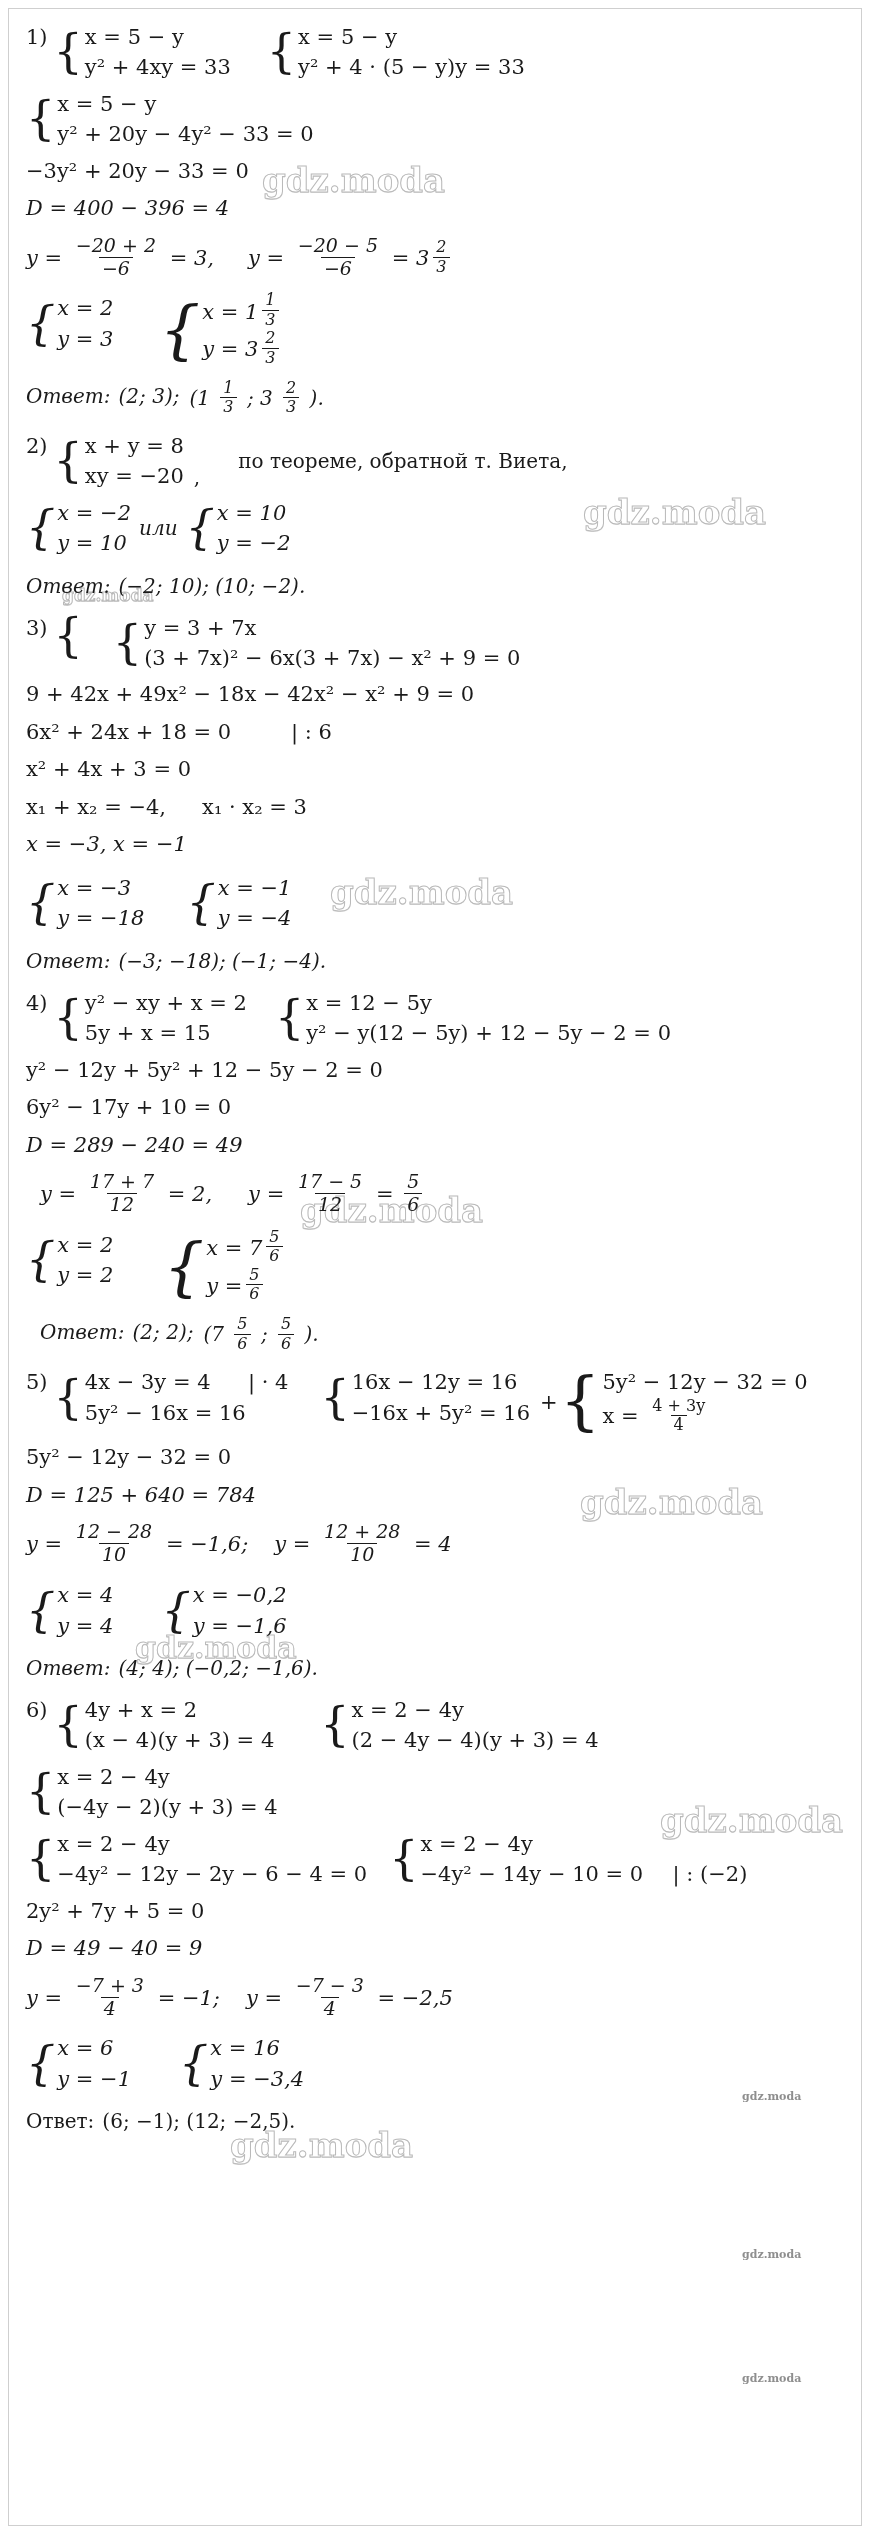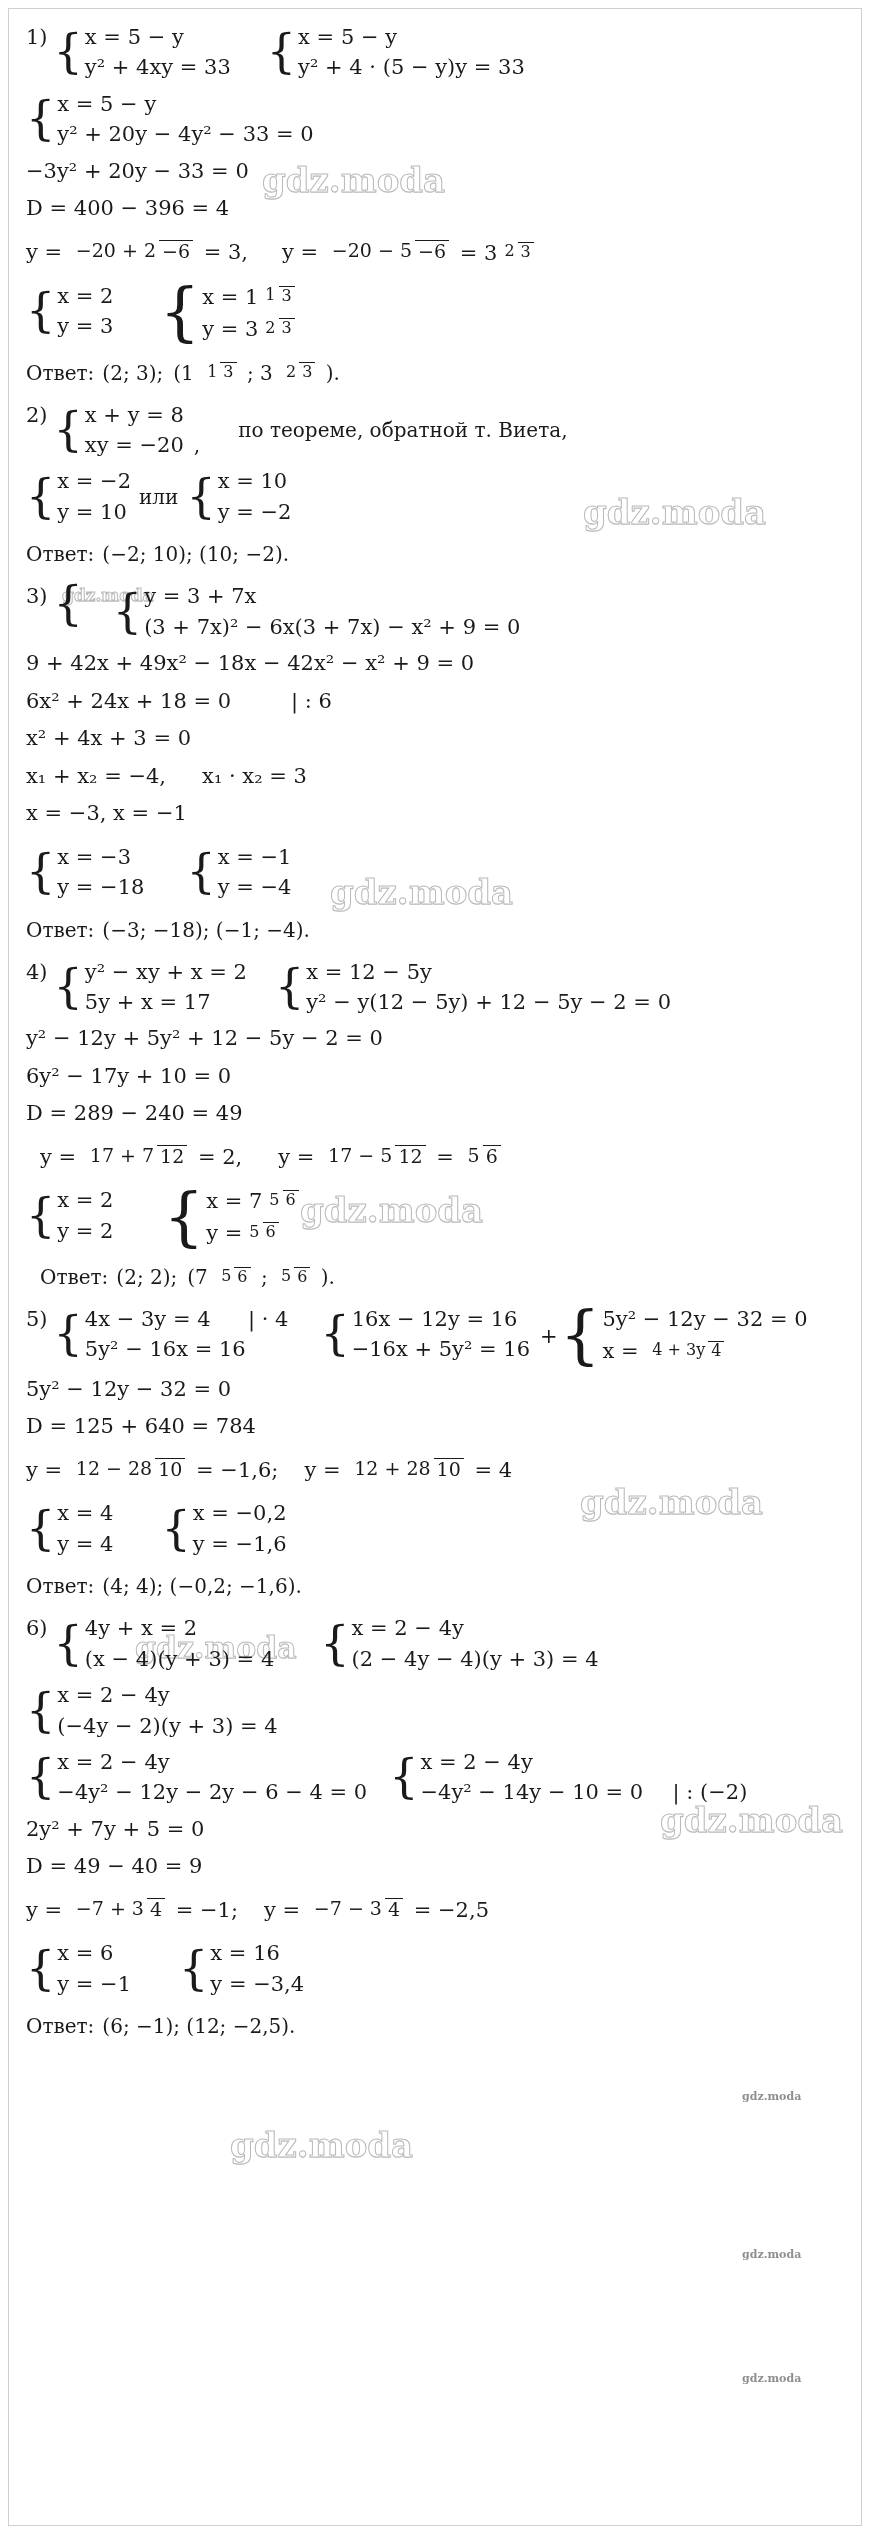--- a/index.html
+++ b/index.html
@@ -18,21 +18,21 @@
   }
   .frame{
     position:absolute;left:8px;top:8px;right:8px;bottom:8px;
     border:1px solid #cfcfcf;
     pointer-events:none;
   }
   .content{position:relative;z-index:3;}
 
   
   .row{display:flex;align-items:flex-start;margin:0 0 6px 0;}
-  .row.gap-lg{margin-bottom:12px;}
+  .row.gap-lg{margin-bottom:12px;font-style:italic;}
   .idx{flex:0 0 auto;font-size:21px;line-height:1.45;padding-right:6px;}
   .blk{flex:0 0 auto;}
   .spacer{flex:0 0 auto;}
 
   .eq{font-size:21px;line-height:1.5;white-space:nowrap;}
   .txt{font-size:20px;line-height:1.5;}
 
   
   .sys{display:inline-flex;align-items:center;white-space:nowrap;vertical-align:middle;}
   .sys .brace{
@@ -40,21 +40,21 @@
     font-family:"DejaVu Serif", serif;
     margin-right:2px;
     transform:translateY(-1px);
   }
   .sys.tall .brace{font-size:64px;}
   .sys .lines{display:inline-flex;flex-direction:column;justify-content:flex-start;}
   .sys .lines > div{font-size:21px;line-height:1.45;white-space:nowrap;}
   .sys.tall .lines > div{line-height:1.5;}
 
   
-  .fr{display:inline-flex;flex-direction:row;align-items:center;vertical-align:middle;
+  .fr{display:inline-flex;flex-direction:column;align-items:center;vertical-align:middle;
       margin:0 4px;transform:translateY(-2px);}
   .fr .num{font-size:19px;line-height:1.15;padding:0 3px;}
   .fr .den{font-size:19px;line-height:1.15;padding:0 3px;border-top:1.4px solid #1a1a1a;}
   .fr.sm .num,.fr.sm .den{font-size:16px;}
 
   
   .mix{display:inline-flex;align-items:center;vertical-align:middle;}
 
   .plusbrace{display:inline-flex;align-items:center;}
   .plusbrace .op{font-size:21px;padding-right:2px;}
@@ -318,21 +318,21 @@
       <div class="spacer" style="width:8px;"></div>
       <div class="txt">(−3; −18); (−1; −4).</div>
     </div>
 
     <div class="row">
       <div class="idx">4)</div>
       <div class="blk sys">
         <span class="brace">{</span>
         <span class="lines">
           <div>y² − xy + x = 2</div>
-          <div>5y + x = 17</div>
+          <div>5y + x = 15</div>
         </span>
       </div>
       <div class="spacer" style="width:28px;"></div>
       <div class="blk sys">
         <span class="brace">{</span>
         <span class="lines">
           <div>x = 12 − 5y</div>
           <div>y² − y(12 − 5y) + 12 − 5y − 2 = 0</div>
         </span>
       </div>

